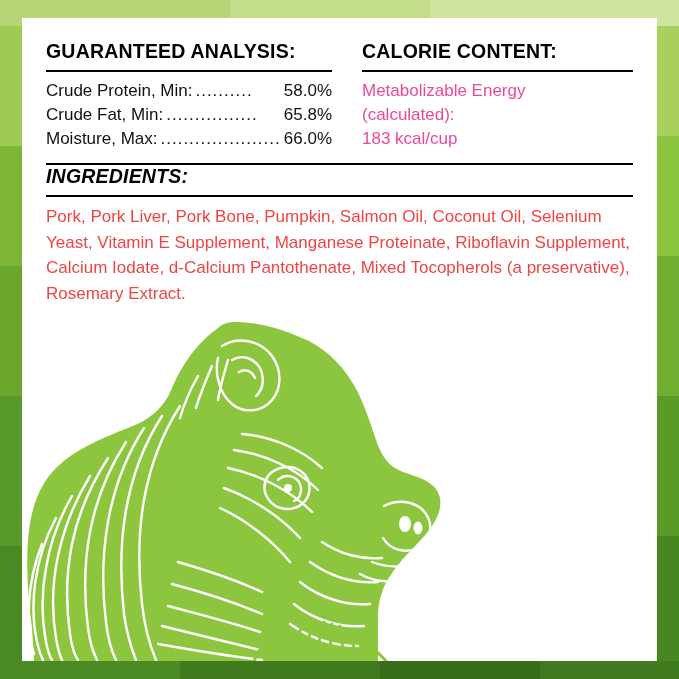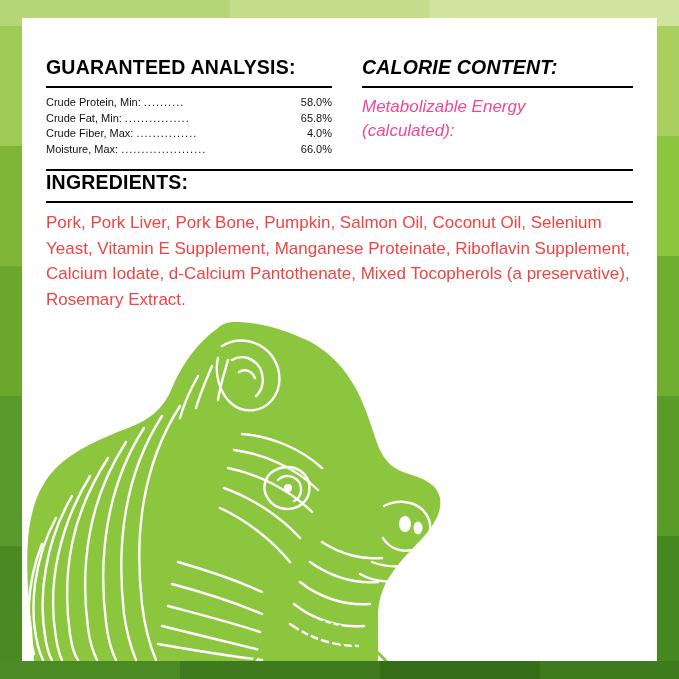--- a/index.html
+++ b/index.html
@@ -30,55 +30,54 @@
     left: 22px;
     top: 18px;
     width: 635px;
     height: 643px;
     background: #ffffff;
     z-index: 2;
     overflow: hidden;
   }
 
   .pad {
-    padding: 38px 24px 0 24px;
+    padding: 22px 24px 0 24px;
   }
 
   
   .top-cols {
     display: flex;
     gap: 0px;
   }
   .col-left {
     width: 300px;
     padding-right: 14px;
     box-sizing: border-box;
   }
   .col-right {
     flex: 1;
     padding-left: 16px;
     box-sizing: border-box;
-    font-style: italic;
   }
 
   h2.section-title {
     font-size: 19.5px;
     font-weight: bold;
     letter-spacing: 0.2px;
     color: #000;
     margin: 0 0 7px 0;
     white-space: nowrap;
   }
   .rule {
     border-bottom: 2px solid #000;
     margin-bottom: 7px;
   }
 
   .ga-row {
-    font-size: 11px;
+    font-size: 17px;
     color: #111;
     line-height: 1.42;
     display: flex;
     white-space: nowrap;
     justify-content: center;
   }
   .ga-name { }
   .ga-dots {
     flex: 1;
     overflow: hidden;
@@ -96,20 +95,21 @@
   }
 
   
   .divider-full {
     border-bottom: 2px solid #000;
     margin: 12px 0 0 0;
   }
 
   .ing-title {
     margin-top: 16px;
+    font-style: italic;
   }
   .ing-body {
     font-size: 17px;
     line-height: 1.5;
     color: #ef4444;
   }
 
   
   #pig-wrap {
     position: absolute;
@@ -159,36 +159,32 @@
           <span class="ga-name">Crude Protein, Min:</span>
           <span class="ga-dots">..........</span>
           <span class="ga-val">58.0%</span>
         </div>
         <div class="ga-row">
           <span class="ga-name">Crude Fat, Min:</span>
           <span class="ga-dots">................</span>
           <span class="ga-val">65.8%</span>
         </div>
         <div class="ga-row">
-          <span class="ga-name">Crude Fiber, Max:</span>
-          <span class="ga-dots">...............</span>
-          <span class="ga-val">4.0%</span>
-        </div>
-        <div class="ga-row">
           <span class="ga-name">Moisture, Max:</span>
           <span class="ga-dots">.....................</span>
           <span class="ga-val">66.0%</span>
         </div>
       </div>
 
       <div class="col-right">
         <h2 class="section-title">CALORIE CONTENT:</h2>
         <div class="rule"></div>
         <div class="cal-line">Metabolizable Energy</div>
         <div class="cal-line">(calculated):</div>
+        <div class="cal-line">183 kcal/cup</div>
       </div>
     </div>
 
     <div class="divider-full"></div>
 
     <h2 class="section-title ing-title">INGREDIENTS:</h2>
     <div class="rule"></div>
     <div class="ing-body">Pork, Pork Liver, Pork Bone, Pumpkin, Salmon Oil, Coconut Oil, Selenium Yeast, Vitamin E Supplement, Manganese Proteinate, Riboflavin Supplement, Calcium Iodate, d-Calcium Pantothenate, Mixed Tocopherols (a preservative), Rosemary Extract.</div>
   </div>
 

